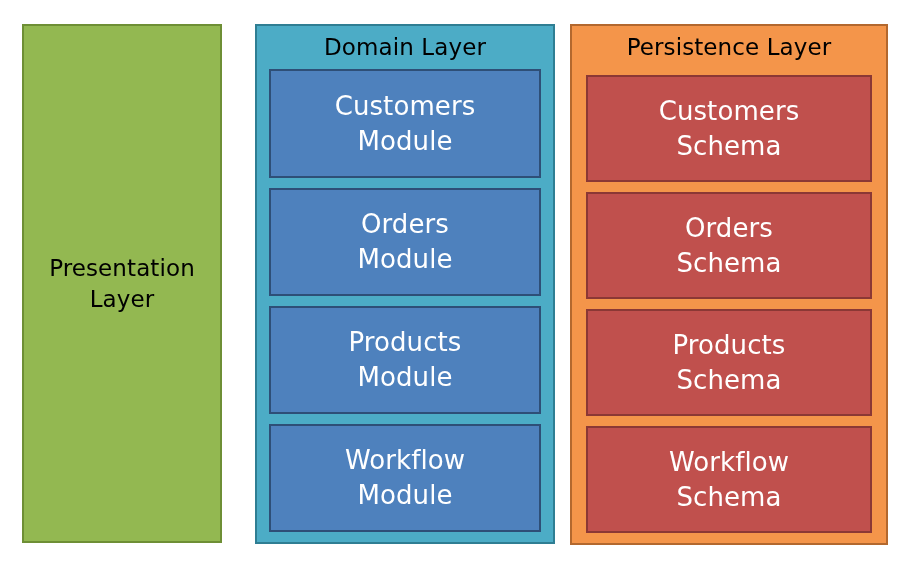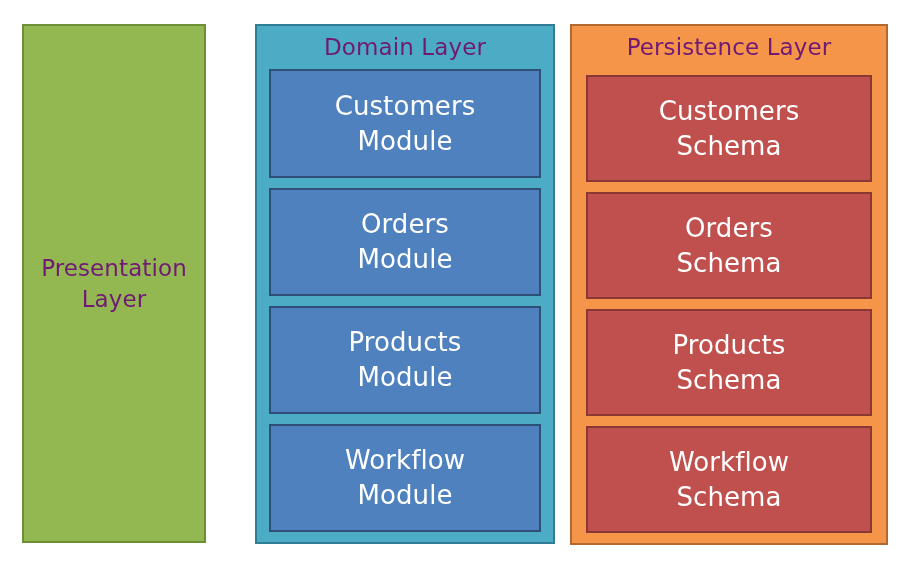--- a/index.html
+++ b/index.html
@@ -26,33 +26,33 @@
   .layer {
     position: absolute;
     box-sizing: border-box;
     display: flex;
     flex-direction: column;
     align-items: stretch;
   }
 
   .layer-title {
     text-align: center;
-    color: #701a75;
+    color: #000000;
     font-size: 23px;
     line-height: 1.15;
     font-weight: 400;
     letter-spacing: .1px;
     white-space: nowrap;
   }
 
   
   #presentation-layer {
     left: 22px;
     top: 24px;
-    width: 184px;
+    width: 200px;
     height: 519px;
     background: #93b851;
     border: 2px solid #6e8f35;
     justify-content: center;
     align-items: center;
   }
   #presentation-layer .layer-title {
     font-size: 23px;
     line-height: 1.32;
     white-space: normal;

